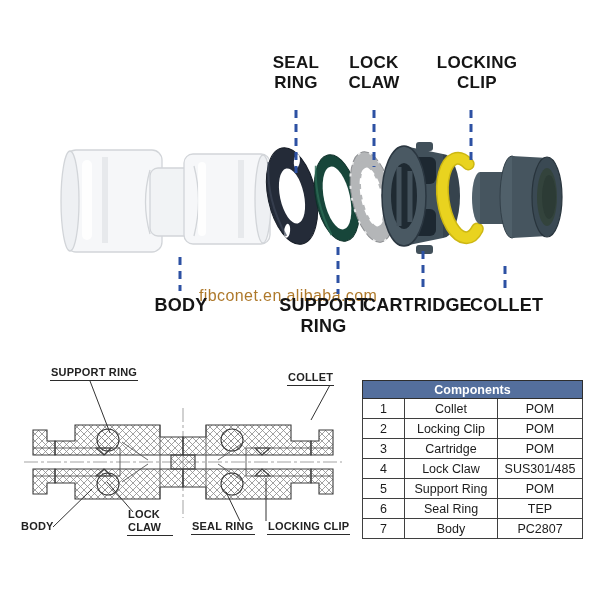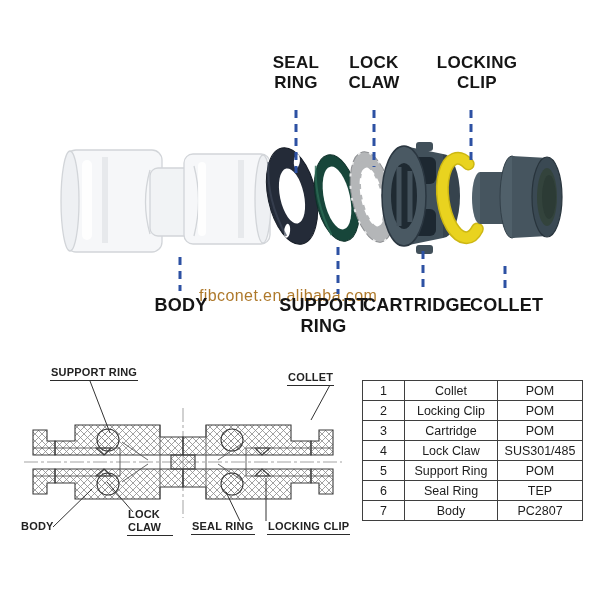--- a/index.html
+++ b/index.html
@@ -200,20 +200,23 @@
 <div class="dlbl u" id="dlbl-seal-ring">SEAL RING</div>
 <div class="dlbl u" id="dlbl-locking-clip">LOCKING CLIP</div>
 
 <table id="components-table">
   <colgroup>
       <col style="width:42px">
       <col style="width:93px">
       <col style="width:85px">
     </colgroup>
   <tbody>
+      <tr class="hdr">
+    <td colspan="3">Components</td>
+  </tr>
   <tr>
     <td>1</td>
     <td>Collet</td>
     <td>POM</td>
   </tr>
   <tr>
     <td>2</td>
     <td>Locking Clip</td>
     <td>POM</td>
   </tr>

